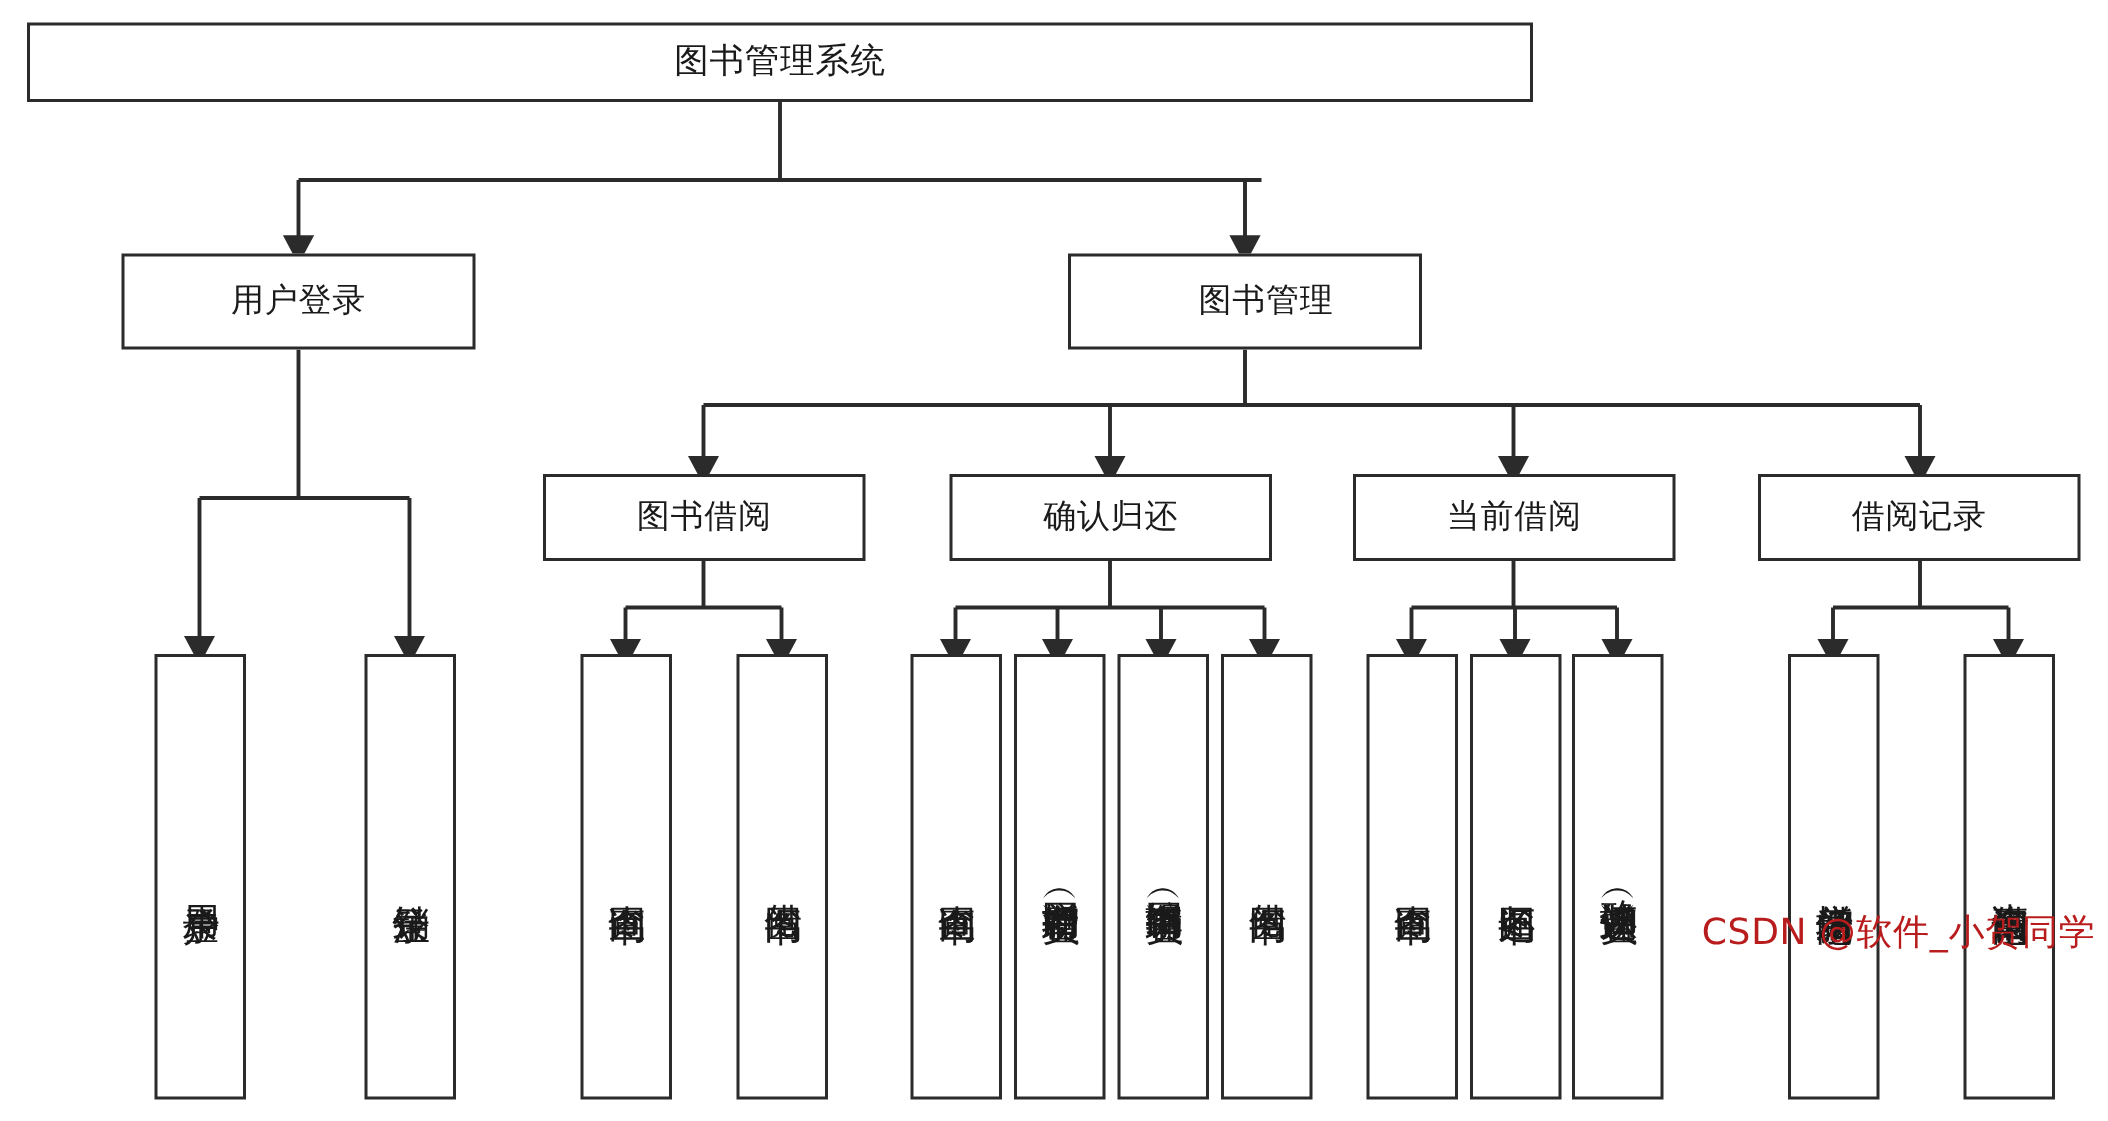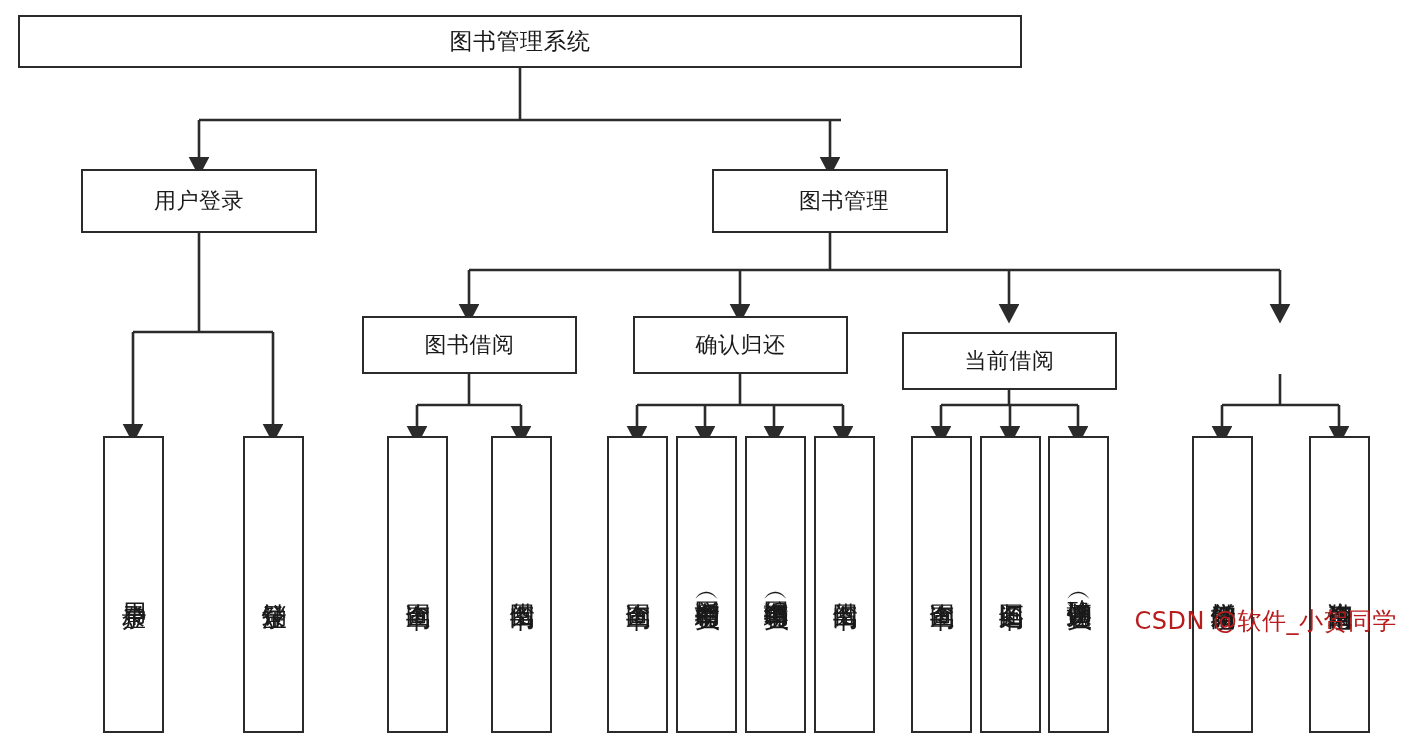--- a/index.html
+++ b/index.html
@@ -139,22 +139,25 @@
   <div class="node horiz" style="left:712px; top:169px; width:236px; height:64px;padding-left:28px;">
     <span class="label">图书管理</span>
   </div>
 
   <div class="node horiz" style="left:362px; top:316px; width:215px; height:58px;">
     <span class="label">图书借阅</span>
   </div>
   <div class="node horiz" style="left:633px; top:316px; width:215px; height:58px;">
     <span class="label">确认归还</span>
   </div>
-  <div class="node horiz" style="left:902px; top:316px; width:215px; height:58px;margin-top:16px;">
+  <div class="node horiz" style="left:902px; top:316px; width:215px; height:58px;">
     <span class="label">当前借阅</span>
+  </div>
+  <div class="node horiz" style="left:1172px; top:316px; width:215px; height:58px;">
+    <span class="label">借阅记录</span>
   </div>
 
   <div class="node vert" style="left:103px; top:436px; width:61px; height:297px;">
     <span class="label">用户登录</span>
   </div>
   <div class="node vert" style="left:243px; top:436px; width:61px; height:297px;">
     <span class="label">注销登录</span>
   </div>
 
   <div class="node vert" style="left:387px; top:436px; width:61px; height:297px;">

